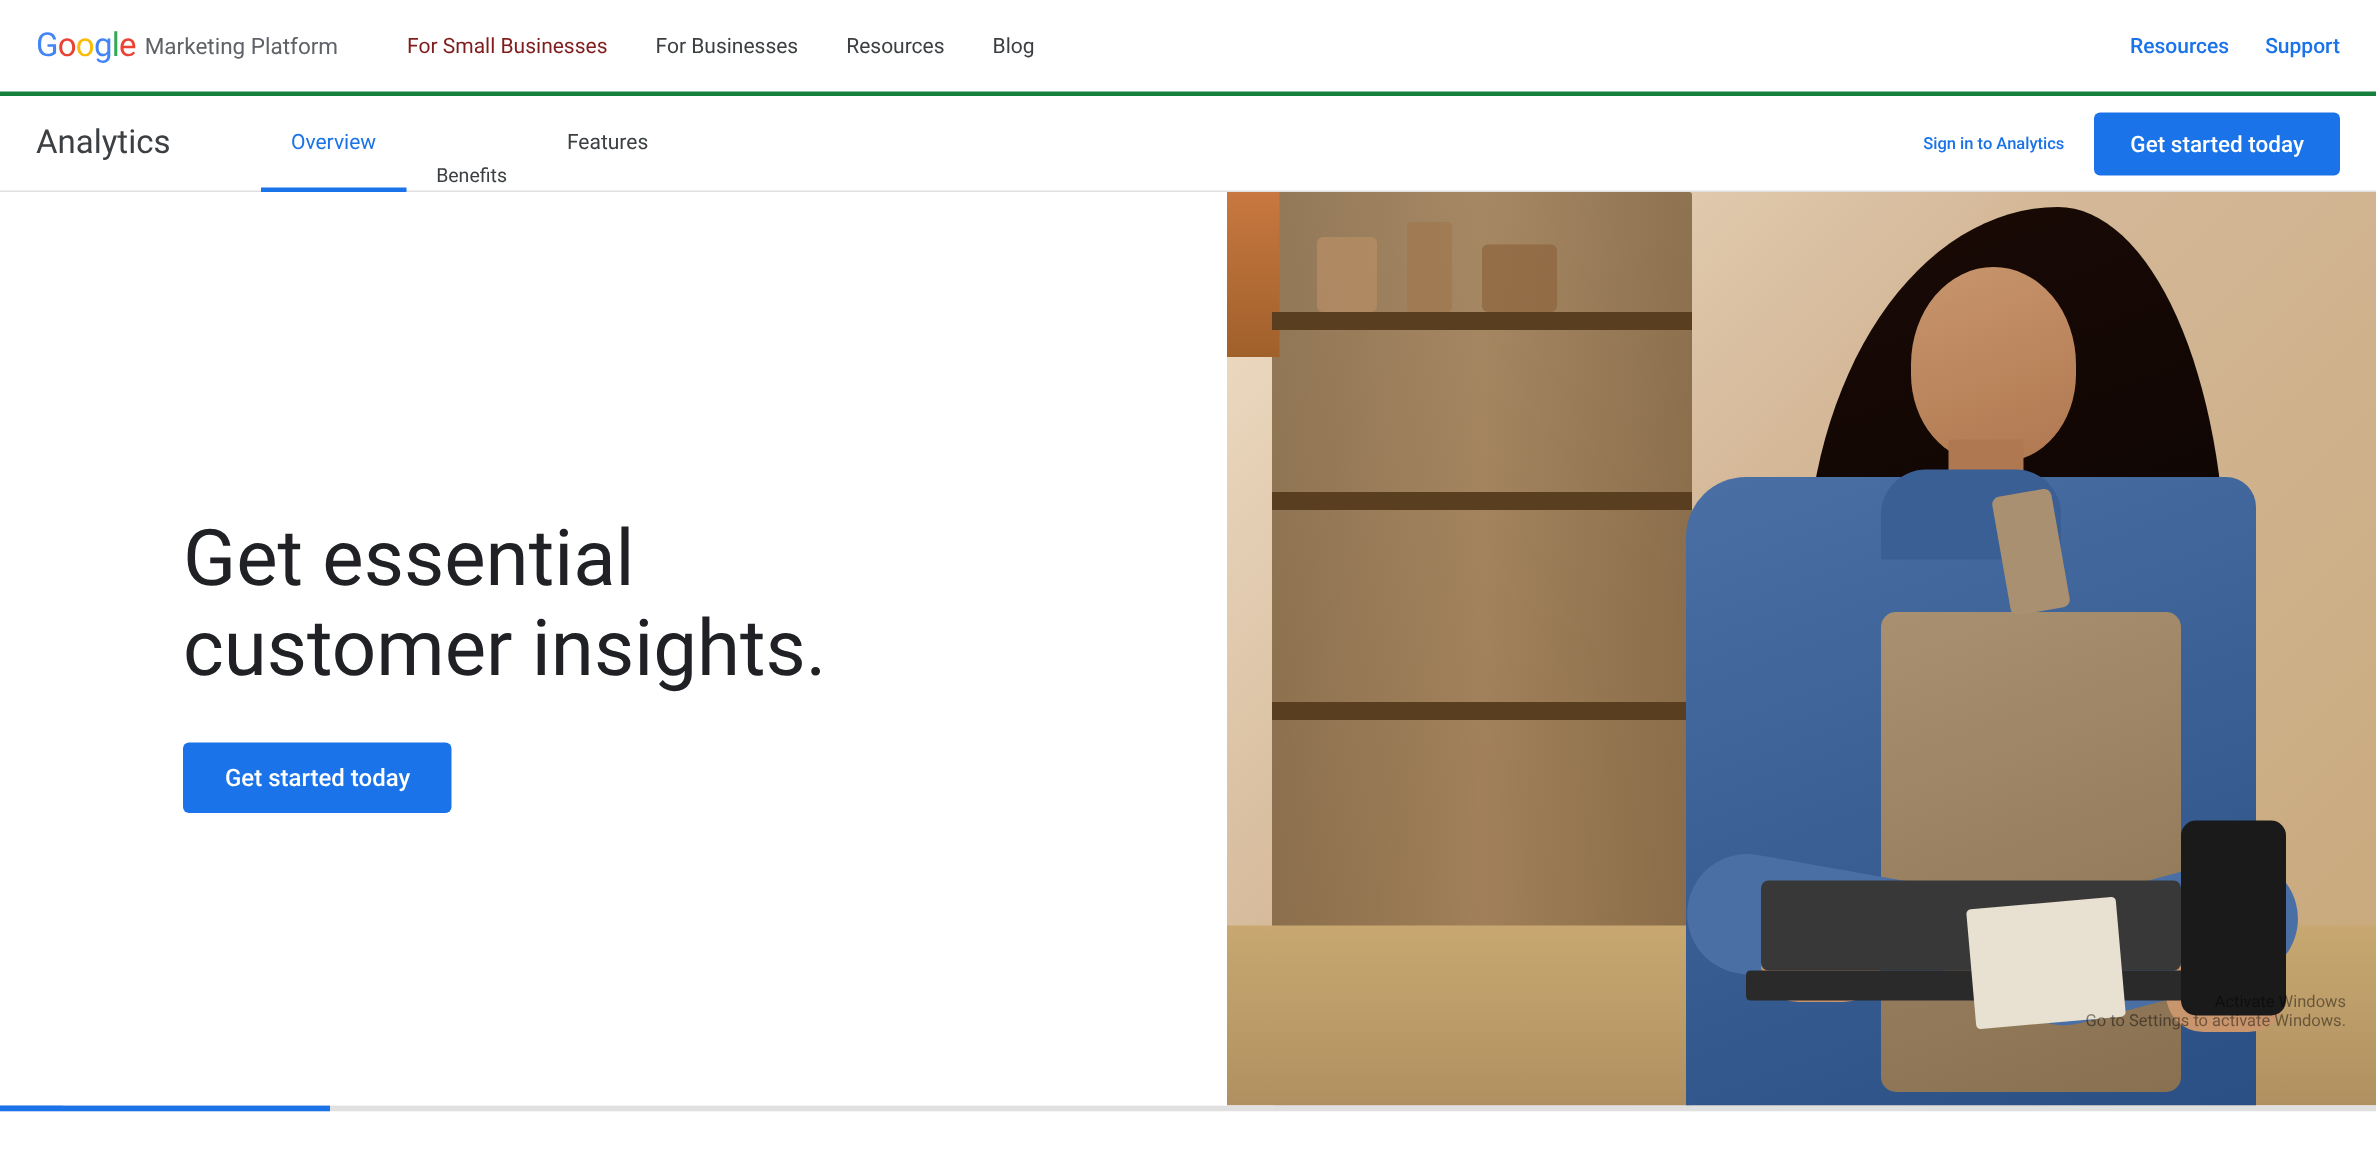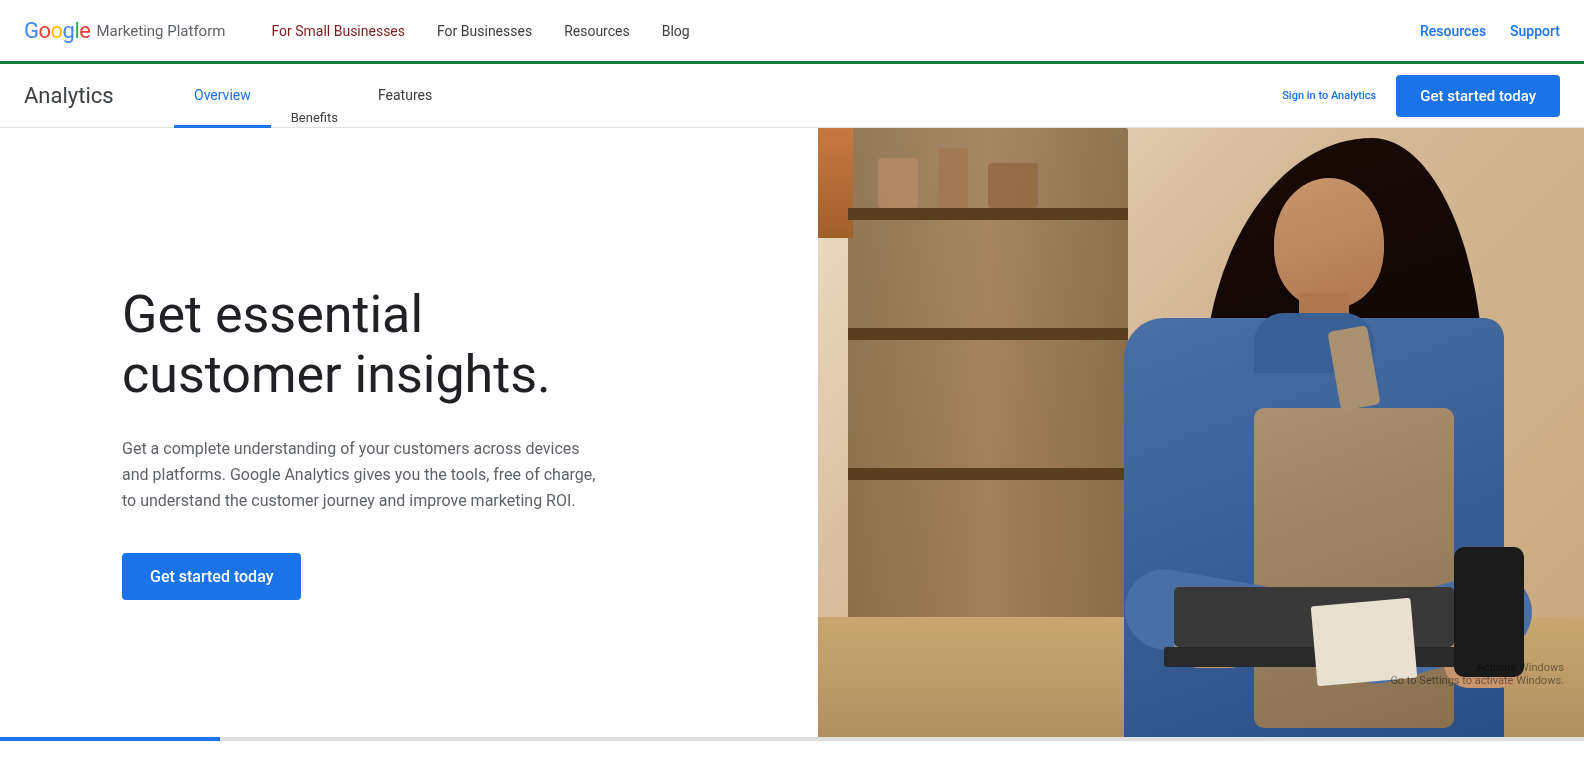--- a/index.html
+++ b/index.html
@@ -43,21 +43,20 @@
   <div style="display:flex;align-items:center;gap:20px;">
     <a href="#" style="text-decoration:none;color:#1a73e8;font-size:11px;font-weight:500;white-space:nowrap;">Sign in to Analytics</a>
     <a href="#" style="background:#1a73e8;color:#fff;border:none;border-radius:4px;padding:12px 24px;font-size:15px;font-weight:500;cursor:pointer;text-decoration:none;display:inline-block;white-space:nowrap;">Get started today</a>
   </div>
 </nav>
 
 <section style="display:flex;min-height:609px;background:#fff;position:relative;overflow:hidden;">
 
   <div style="flex:0 0 49%;padding:80px 40px 60px 80px;display:flex;flex-direction:column;justify-content:center;z-index:2;background:#fff;margin-left:42px;">
     <h1 style="font-size:52px;font-weight:400;color:#202124;line-height:1.15;margin-bottom:32px;max-width:480px;">Get essential customer insights.</h1>
-    <p style="font-size:16px;color:#5f6368;line-height:1.6;max-width:480px;margin-bottom:40px;">Get a complete understanding of your customers across devices and platforms. Google Analytics gives you the tools, free of charge, to understand the customer journey and improve marketing ROI.</p>
     <a href="#" style="background:#1a73e8;color:#fff;border:none;border-radius:4px;padding:14px 28px;font-size:16px;font-weight:500;cursor:pointer;text-decoration:none;display:inline-block;width:fit-content;">Get started today</a>
   </div>
 
   <div style="flex:1;position:relative;overflow:hidden;">
 
     <div style="position:absolute;inset:0;background:linear-gradient(135deg,#f0dfc8 0%,#d4b898 40%,#c8a87a 100%);"></div>
 
     <div style="position:absolute;top:0;left:0;width:35px;height:110px;background:linear-gradient(to bottom,#c87840,#a0602a);z-index:2;"></div>
 
     <div style="position:absolute;left:30px;top:0;bottom:0;width:280px;background:linear-gradient(to right,#6b4e2a,#8b6840,#6b4e2a);opacity:0.7;border-radius:2px;"></div>

